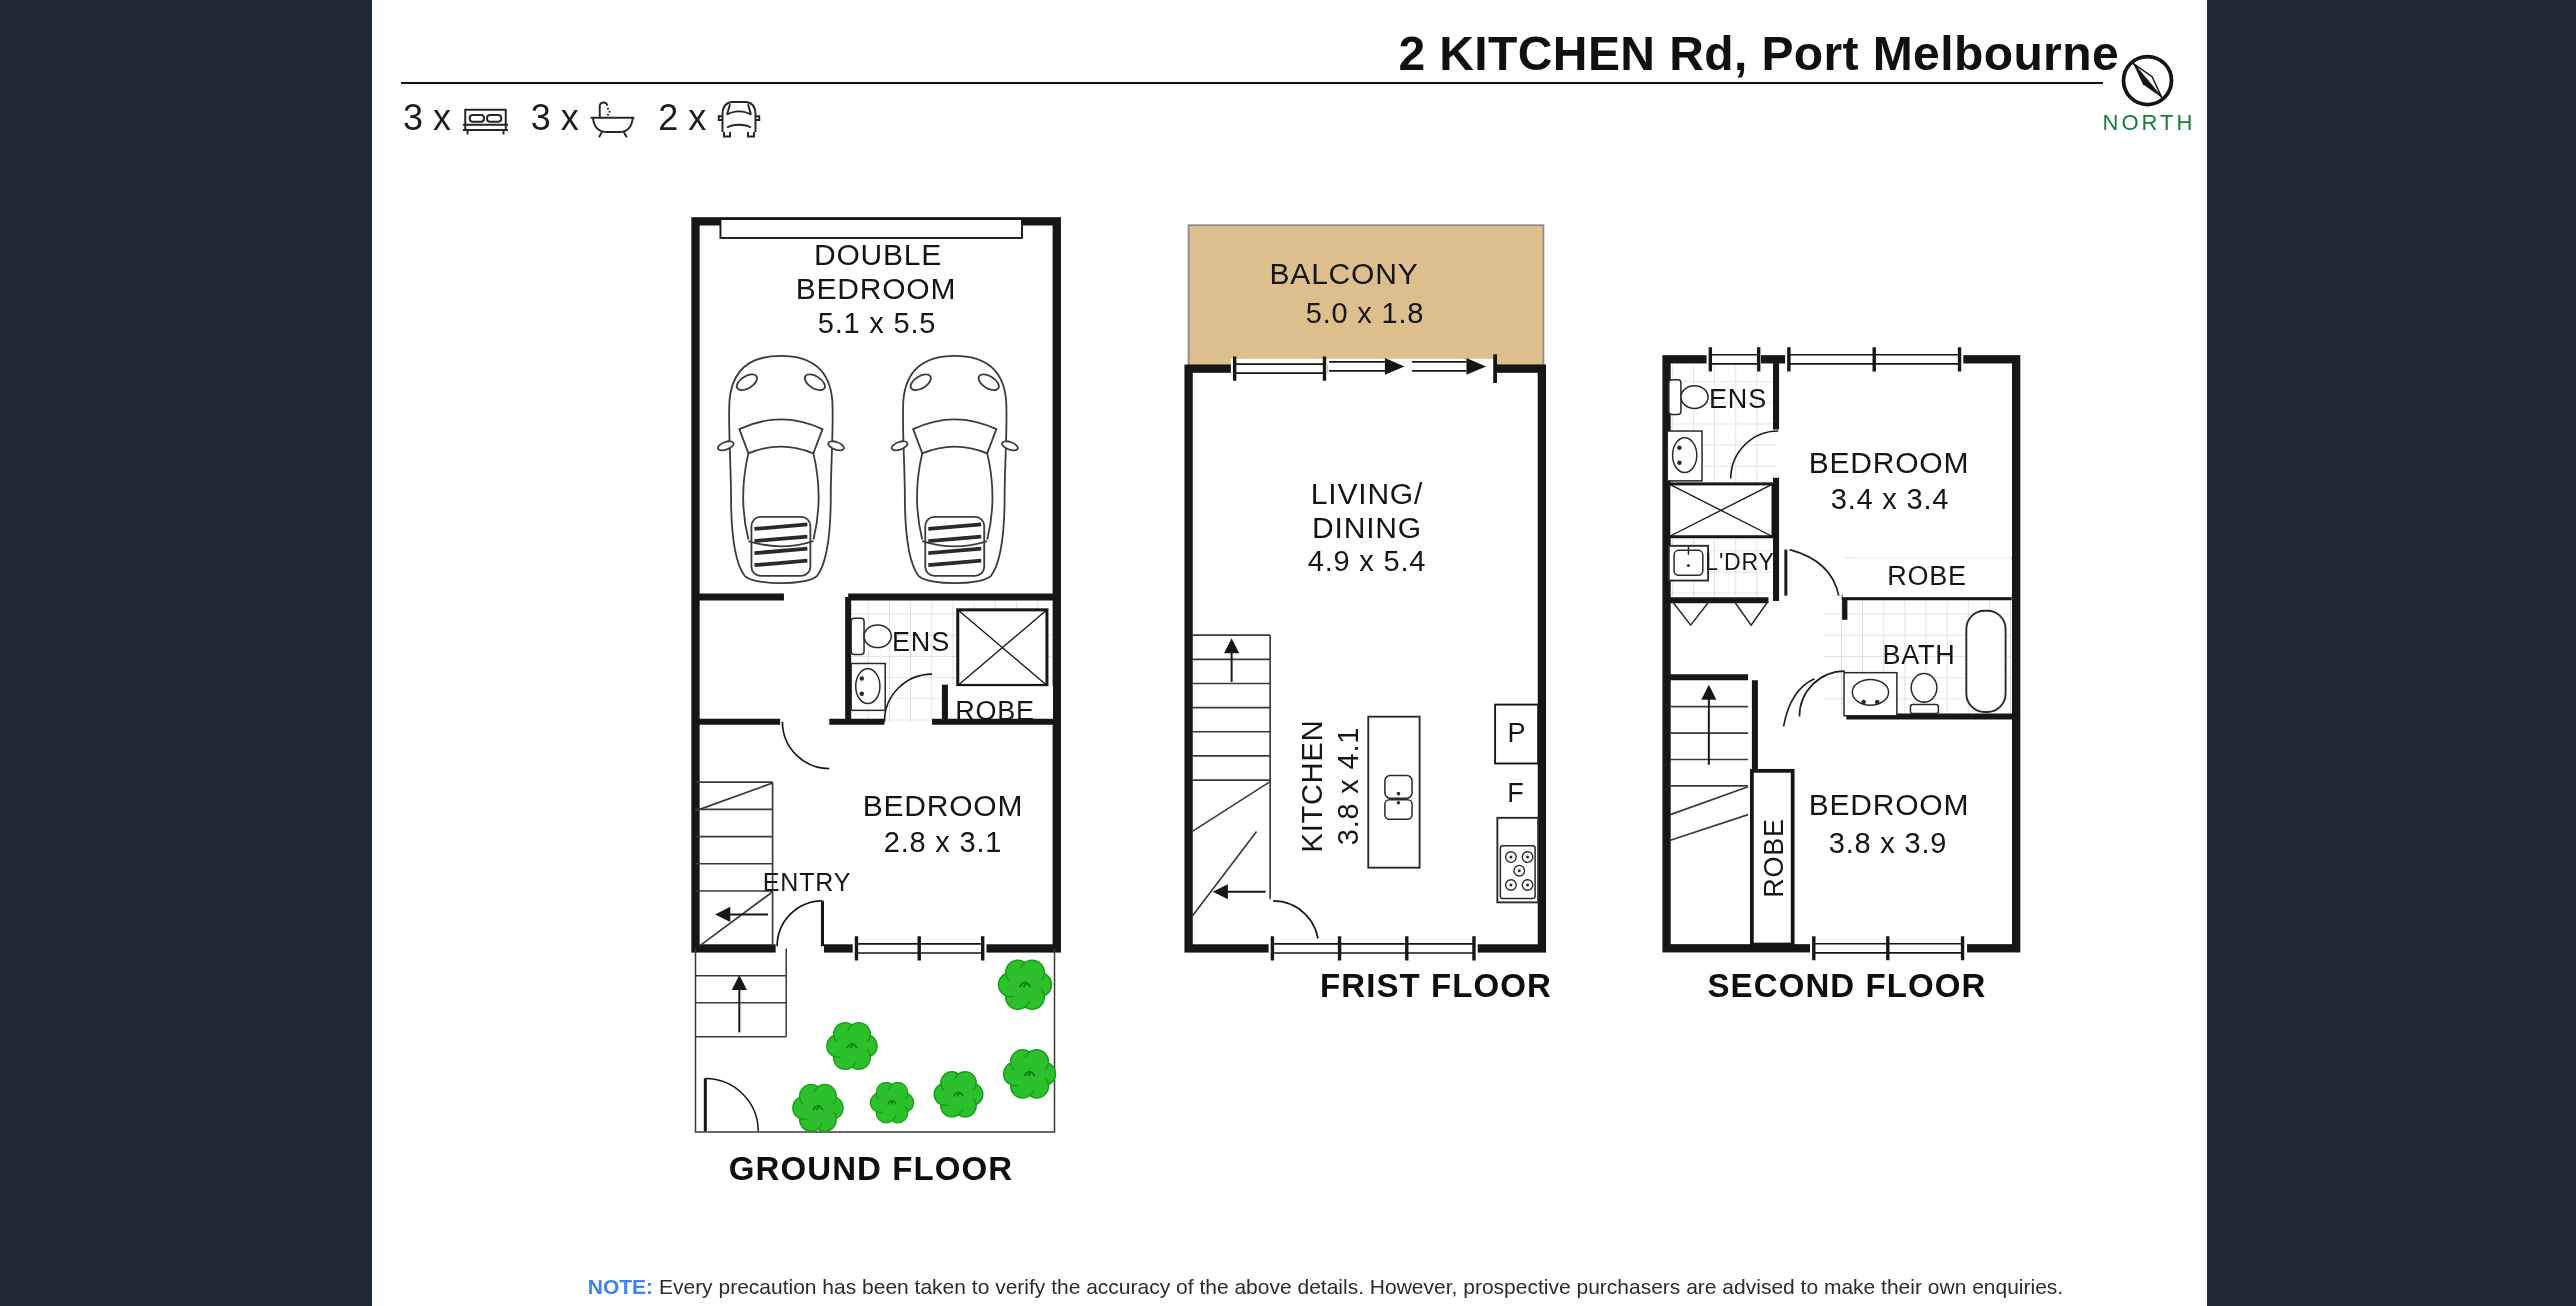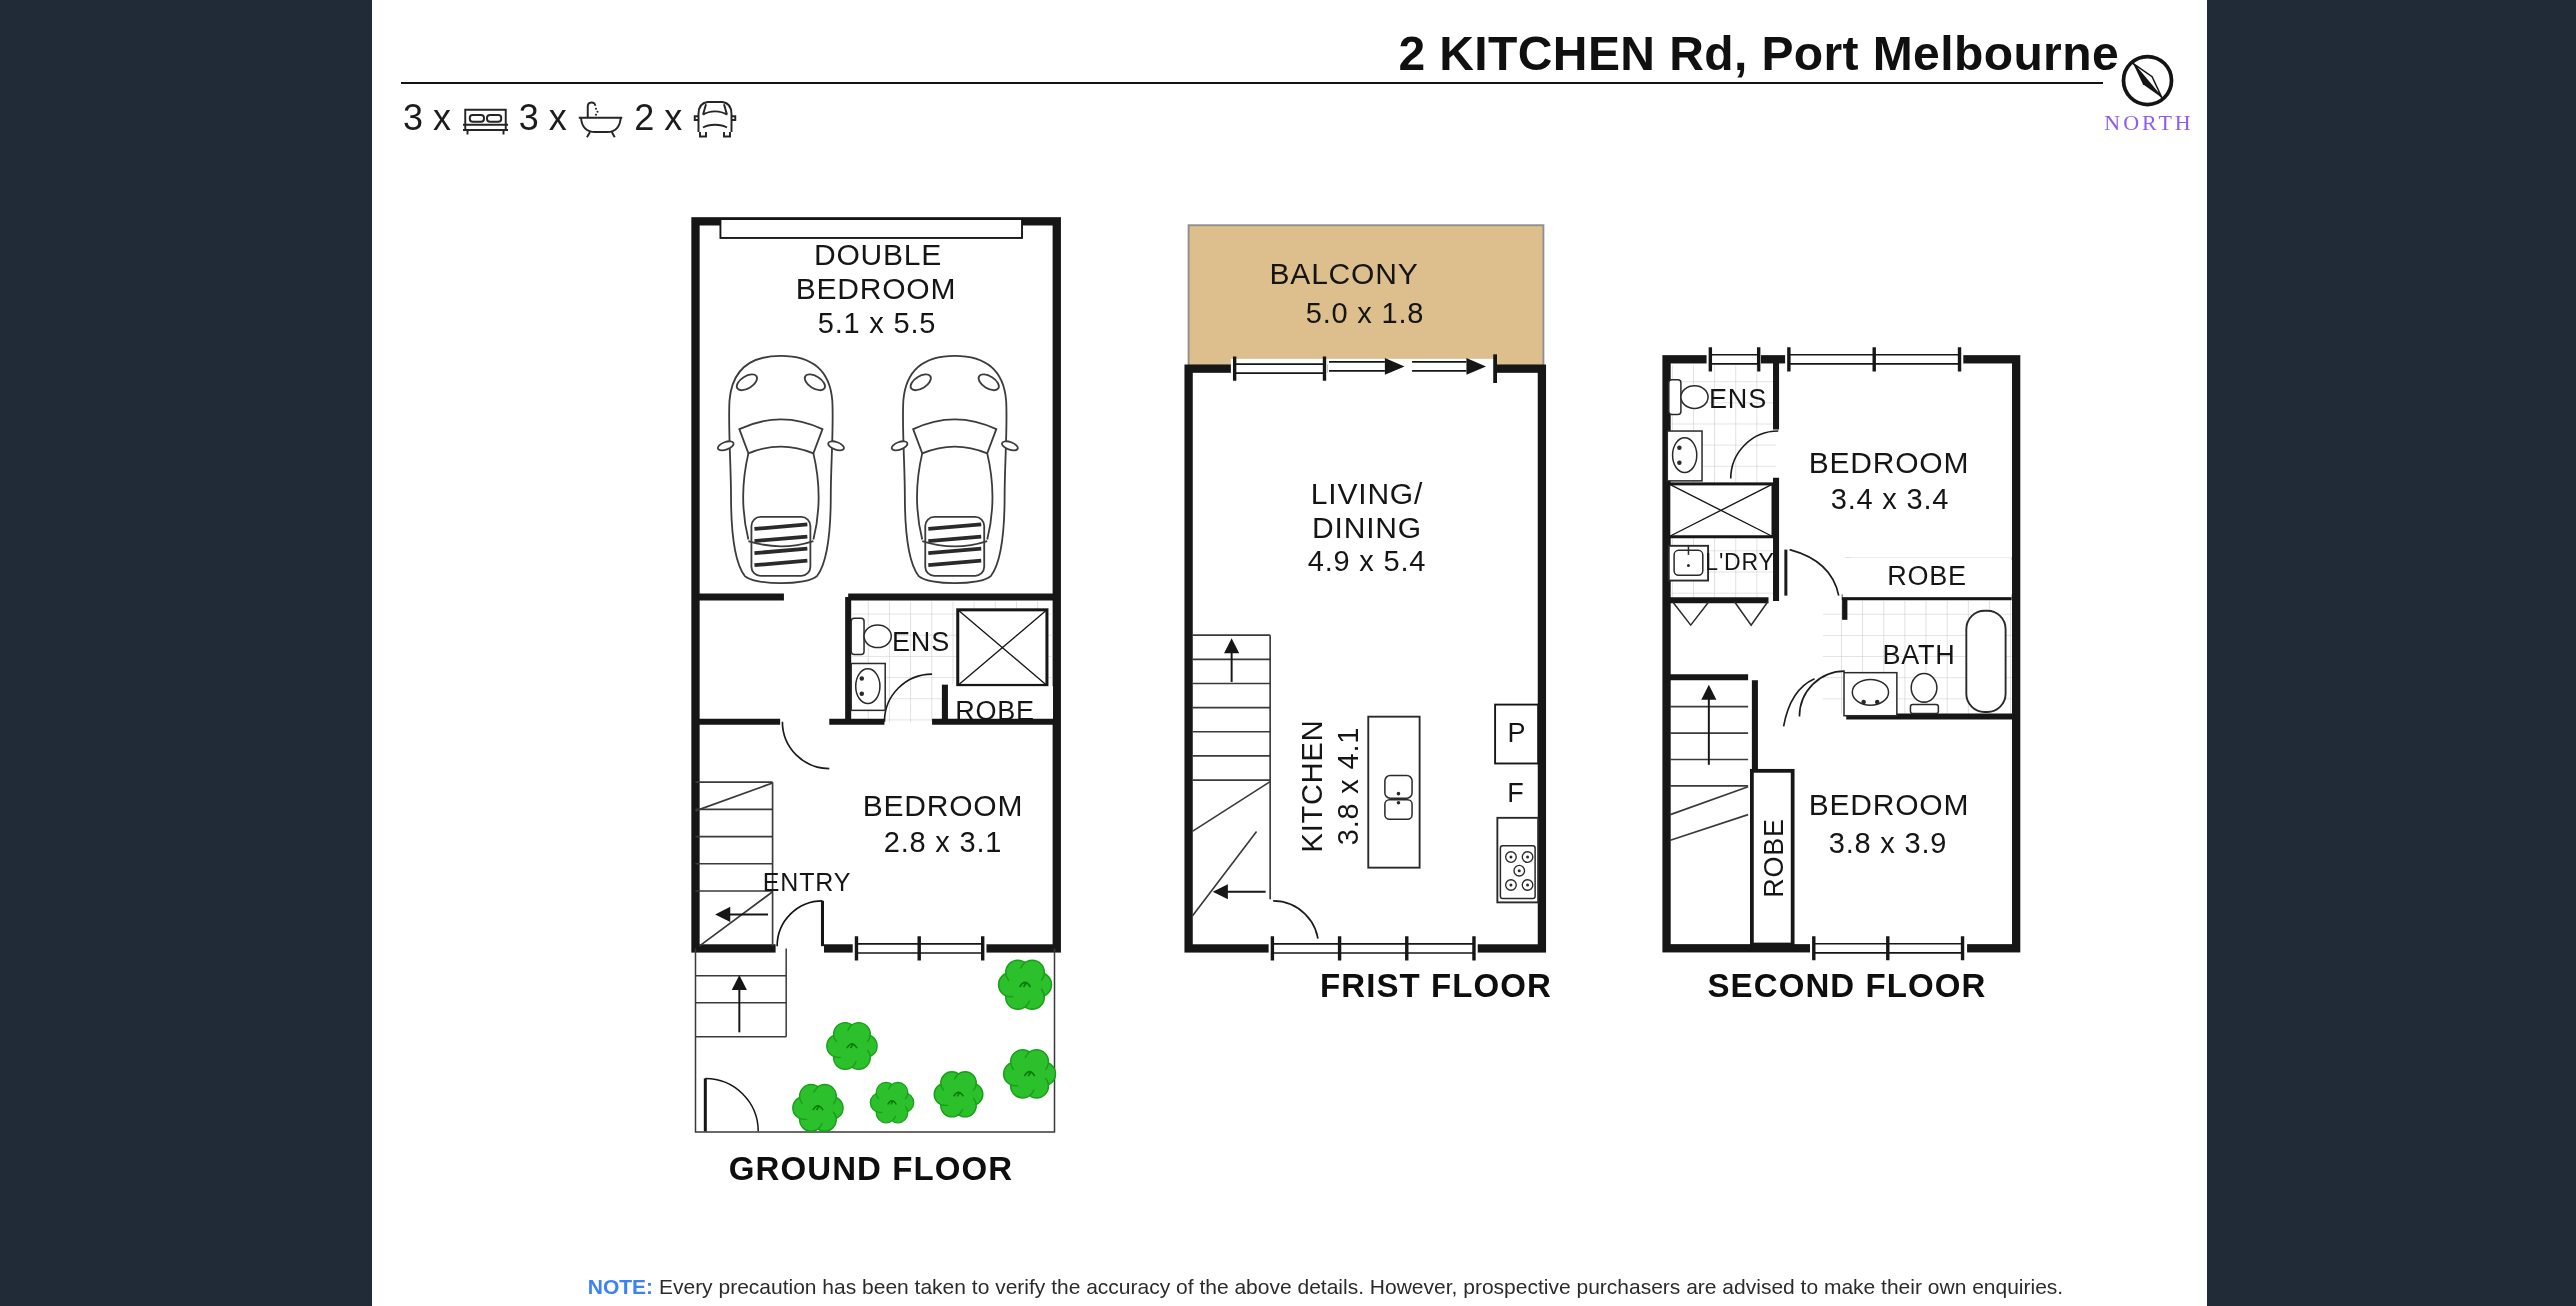--- a/index.html
+++ b/index.html
@@ -5,31 +5,31 @@
   html,body{margin:0;padding:0;background:#ffffff;}
   .page{position:relative;width:2576px;height:1306px;background:#ffffff;overflow:hidden;
         font-family:"Liberation Sans",sans-serif;color:#151515;padding-left:16px;}
   .panel{position:absolute;top:0;height:1306px;background:var(--panel,#212b38);}
   .panel-left{left:0;width:372px;}
   .panel-right{left:2207px;width:369px;}
   .title{position:absolute;top:26px;right:473px;font-size:48px;font-weight:bold;
          white-space:nowrap;color:#101010;letter-spacing:0.4px;}
   .title .t2{font-weight:bold;}
   .hr-line{position:absolute;left:401px;top:82px;width:1702px;height:2.3px;background:#141414;}
-  .stats{position:absolute;left:403px;top:97px;display:flex;gap:10px;}
+  .stats{position:absolute;left:403px;top:97px;display:flex;gap:22px;}
   .stat{display:flex;align-items:center;gap:10.6px;font-size:36px;color:#1c1c1c;}
   .lbl{position:absolute;transform:translate(-50%,-50%);white-space:nowrap;text-align:center;
        font-size:29px;letter-spacing:0.8px;color:#151515;}
   .lbl-big{font-size:30px;}
   .lbl-room{font-size:30px;}
   .lbl-small{font-size:25px;}
   .lbl-tiny{font-size:23px;}
   .lbl-floor{font-size:33px;font-weight:bold;letter-spacing:1.1px;color:#0e0e0e;}
   .lbl-v{transform:translate(-50%,-50%) rotate(-90deg);}
-  .compass-label{position:absolute;transform:translate(-50%,-50%);font-size:22px;letter-spacing:3px;color:#8b5cf6;font-family:Liberation Serif, serif;}
+  .compass-label{position:absolute;transform:translate(-50%,-50%);font-size:22px;letter-spacing:3px;color:#15803d;}
   .note{position:absolute;left:408px;top:1275px;width:1835px;text-align:center;font-size:21px;color:#2b2b2b;}
   .note b{font-weight:bold;color:#3b82f6;}
   .plansvg{position:absolute;}
 </style>
 </head>
 <body>
 
 <div class="page">
 
   <svg width="0" height="0" style="position:absolute">

